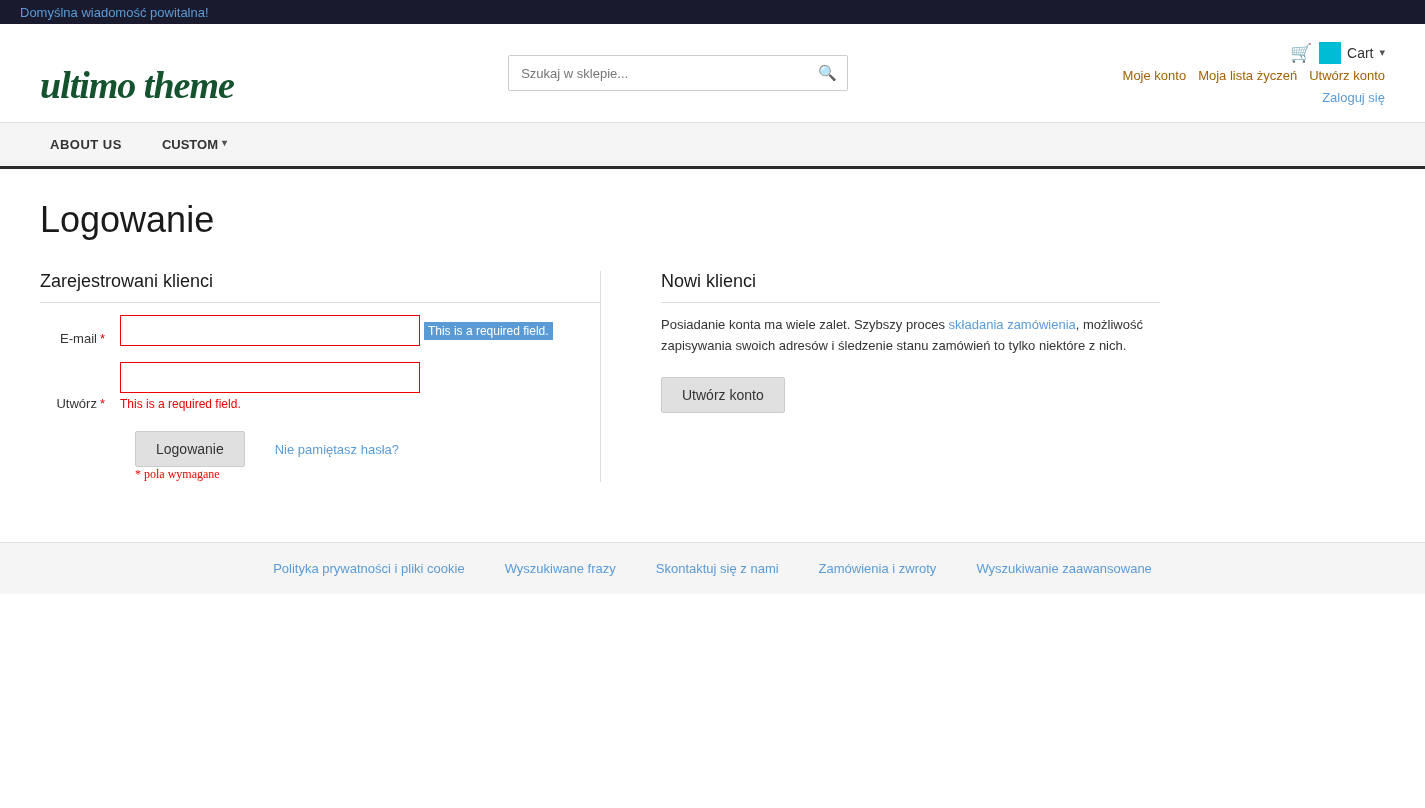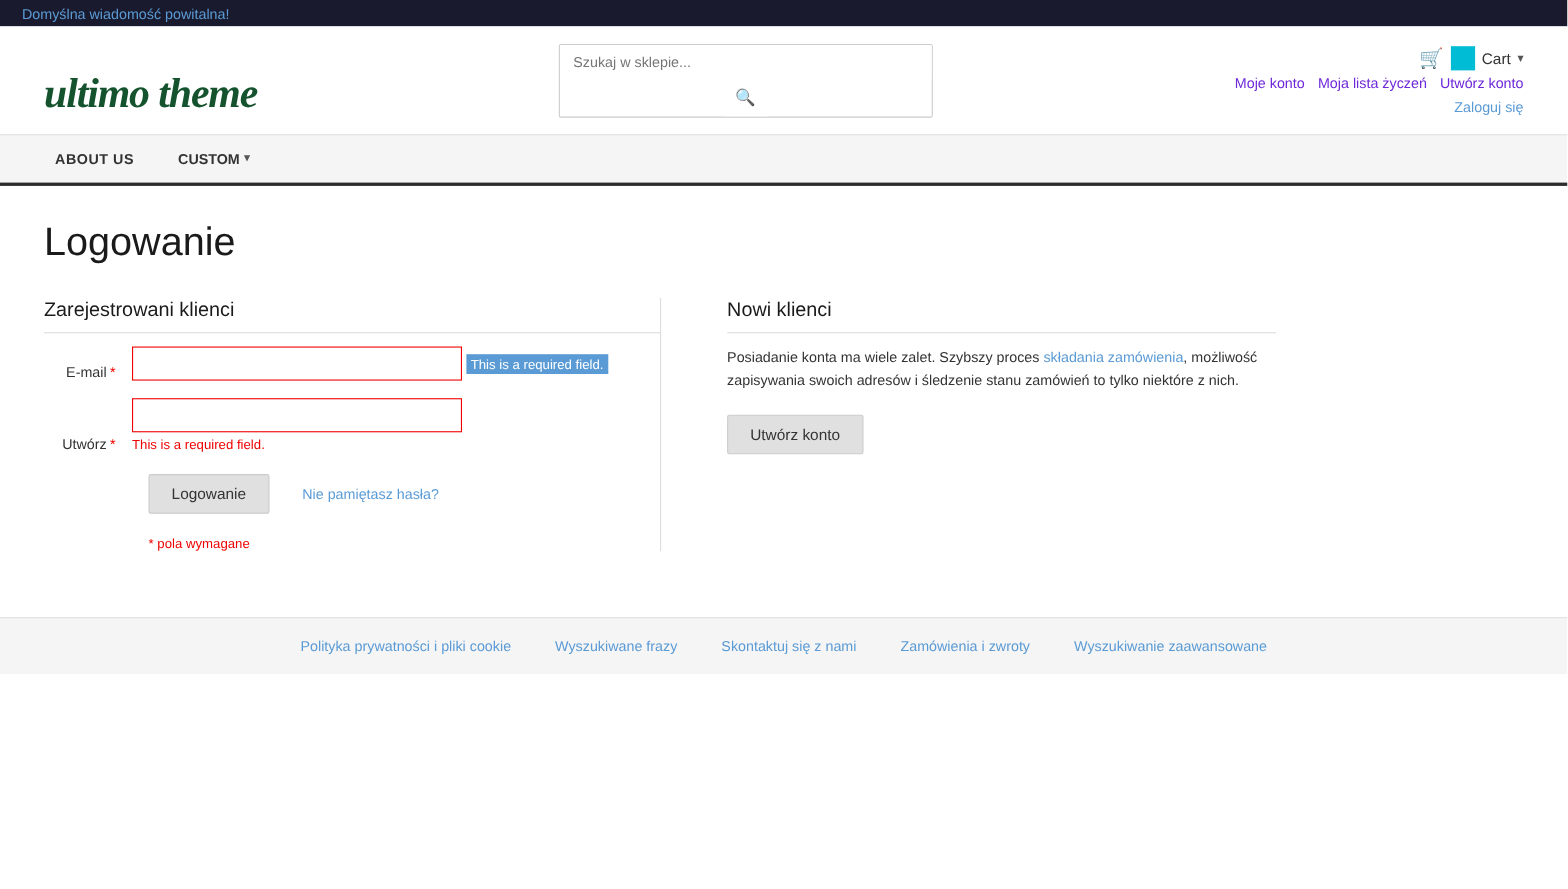--- a/index.html
+++ b/index.html
@@ -37,21 +37,20 @@
       font-family: 'Palatino Linotype', cursive;
     }
 
     .search-bar {
       display: flex;
       align-items: center;
       border: 1px solid #ccc;
       border-radius: 2px;
       overflow: hidden;
       width: 340px;
-      flex-direction: column;
     }
     .search-bar input {
       border: none;
       outline: none;
       padding: 8px 12px;
       font-size: 13px;
       color: #999;
       width: 100%;
       background: #fff;
     }
@@ -67,21 +66,21 @@
     .header-right {
       text-align: right;
     }
     .header-right .top-links {
       display: flex;
       gap: 12px;
       justify-content: flex-end;
       margin-bottom: 6px;
     }
     .header-right .top-links a {
-      color: #6d28d9;
+      color: #a16207;
       text-decoration: none;
       font-size: 13px;
     }
     .header-right .zaloguj a {
       color: #5b9bd5;
       text-decoration: none;
       font-size: 13px;
     }
 
     .cart-area {
@@ -275,22 +274,22 @@
 
     .forgot-link {
       color: #5b9bd5;
       text-decoration: none;
       font-size: 13px;
     }
 
     .required-note {
       color: #e00;
       font-size: 12px;
-      margin-top: 20px;
       margin-left: 95px;
+      font-family: Liberation Serif, serif;
     }
 
     
     .new-client-desc {
       font-size: 13px;
       color: #333;
       line-height: 1.6;
       margin-bottom: 20px;
     }
     .new-client-desc a {

